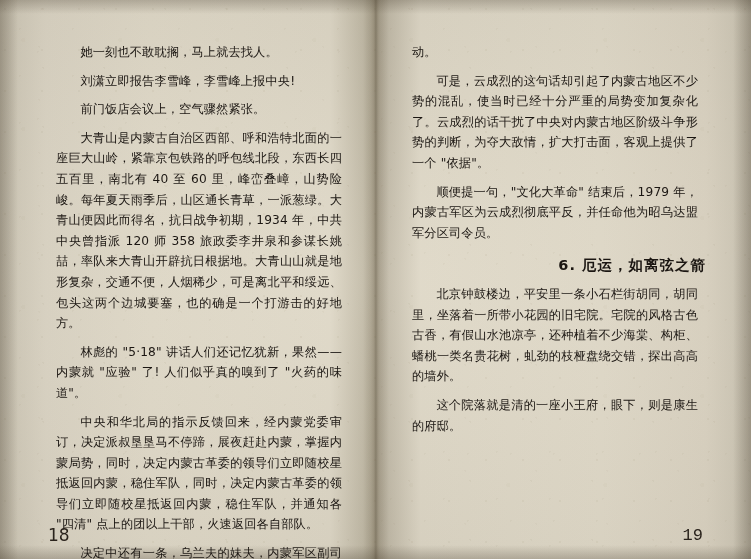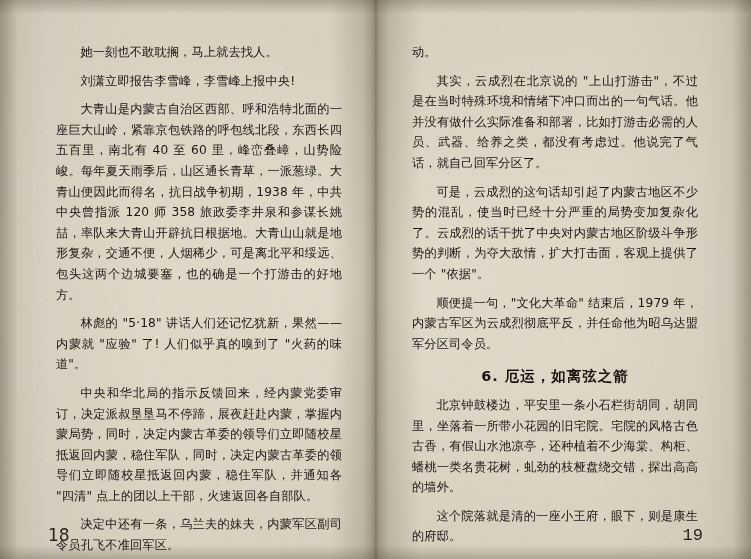--- a/index.html
+++ b/index.html
@@ -64,21 +64,21 @@
   .col-right { left: 404px; }
   p {
     margin: 8px;
     text-indent: 2em;
     font-family: "DejaVu Sans", sans-serif;
     letter-spacing: 0.15px;
   }
   p.noindent { text-indent: 0; }
   .sec-head {
     margin: 12px 0 8px 0;
-    text-align: center;
+    text-align: right;
     font-size: 14.5px;
     font-weight: bold;
     letter-spacing: 1px;
     text-indent: 0;
   }
   .folio {
     position: absolute;
     bottom: 14px;
     font-size: 17px;
     color: #2a231c;
@@ -112,31 +112,31 @@
   <div class="grain"></div>
   <div class="gutter-shadow"></div>
   <div class="edge-dark edge-left"></div>
   <div class="edge-dark edge-right"></div>
   <div class="edge-top"></div>
   <div class="edge-bottom"></div>
 
   <div class="col col-left">
     <p>她一刻也不敢耽搁，马上就去找人。</p>
     <p>刘潇立即报告李雪峰，李雪峰上报中央!</p>
-    <p>大青山是内蒙古自治区西部、呼和浩特北面的一座巨大山岭，紧靠京包铁路的呼包线北段，东西长四五百里，南北有 40 至 60 里，峰峦叠嶂，山势险峻。每年夏天雨季后，山区通长青草，一派葱绿。大青山便因此而得名，抗日战争初期，1938 年，中共中央曾指派 120 师 358 旅政委李井泉和参谋长姚喆，率队来大青山开辟抗日根据地。大青山山就是地形复杂，交通不便，人烟稀少，可是离北平和绥远、包头这两个边城要塞，也的确是一个打游击的好地方。</p>
+    <p>前门饭店会议上，空气骤然紧张。</p>
+    <p>大青山是内蒙古自治区西部、呼和浩特北面的一座巨大山岭，紧靠京包铁路的呼包线北段，东西长四五百里，南北有 40 至 60 里，峰峦叠嶂，山势险峻。每年夏天雨季后，山区通长青草，一派葱绿。大青山便因此而得名，抗日战争初期，1934 年，中共中央曾指派 120 师 358 旅政委李井泉和参谋长姚喆，率队来大青山开辟抗日根据地。大青山山就是地形复杂，交通不便，人烟稀少，可是离北平和绥远、包头这两个边城要塞，也的确是一个打游击的好地方。</p>
     <p>林彪的 "5·18" 讲话人们还记忆犹新，果然——内蒙就 "应验" 了! 人们似乎真的嗅到了 "火药的味道"。</p>
     <p>中央和华北局的指示反馈回来，经内蒙党委审订，决定派叔垦垦马不停蹄，展夜赶赴内蒙，掌握内蒙局势，同时，决定内蒙古革委的领导们立即随校星抵返回内蒙，稳住军队，同时，决定内蒙古革委的领导们立即随校星抵返回内蒙，稳住军队，并通知各 "四清" 点上的团以上干部，火速返回各自部队。</p>
     <p>决定中还有一条，乌兰夫的妹夫，内蒙军区副司令员孔飞不准回军区。</p>
     <p>前门饭店会议上并未正式通报云成烈事件，但参会代表们却都已有获得了消息，窃窃议论。</p>
 
   </div>
 
   <div class="col col-right">
     <p class="noindent">动。</p>
-    <p>其实，云成烈在北京说的 "上山打游击"，不过是在当时特殊环境和情绪下冲口而出的一句气话。他并没有做什么实际准备和部署，比如打游击必需的人员、武器、给养之类，都没有考虑过。他说完了气话，就自己回军分区了。</p>
     <p>可是，云成烈的这句话却引起了内蒙古地区不少势的混乱，使当时已经十分严重的局势变加复杂化了。云成烈的话干扰了中央对内蒙古地区阶级斗争形势的判断，为夺大敌情，扩大打击面，客观上提供了一个 "依据"。</p>
     <p>顺便提一句，"文化大革命" 结束后，1979 年，内蒙古军区为云成烈彻底平反，并任命他为昭乌达盟军分区司令员。</p>
     <p class="sec-head">6. 厄运，如离弦之箭</p>
     <p>北京钟鼓楼边，平安里一条小石栏街胡同，胡同里，坐落着一所带小花园的旧宅院。宅院的风格古色古香，有假山水池凉亭，还种植着不少海棠、构柜、蟠桃一类名贵花树，虬劲的枝桠盘绕交错，探出高高的墙外。</p>
     <p>这个院落就是清的一座小王府，眼下，则是康生的府邸。</p>
 
   </div>
 
   <div class="folio folio-left">18</div>
   <div class="folio folio-right">19</div>

